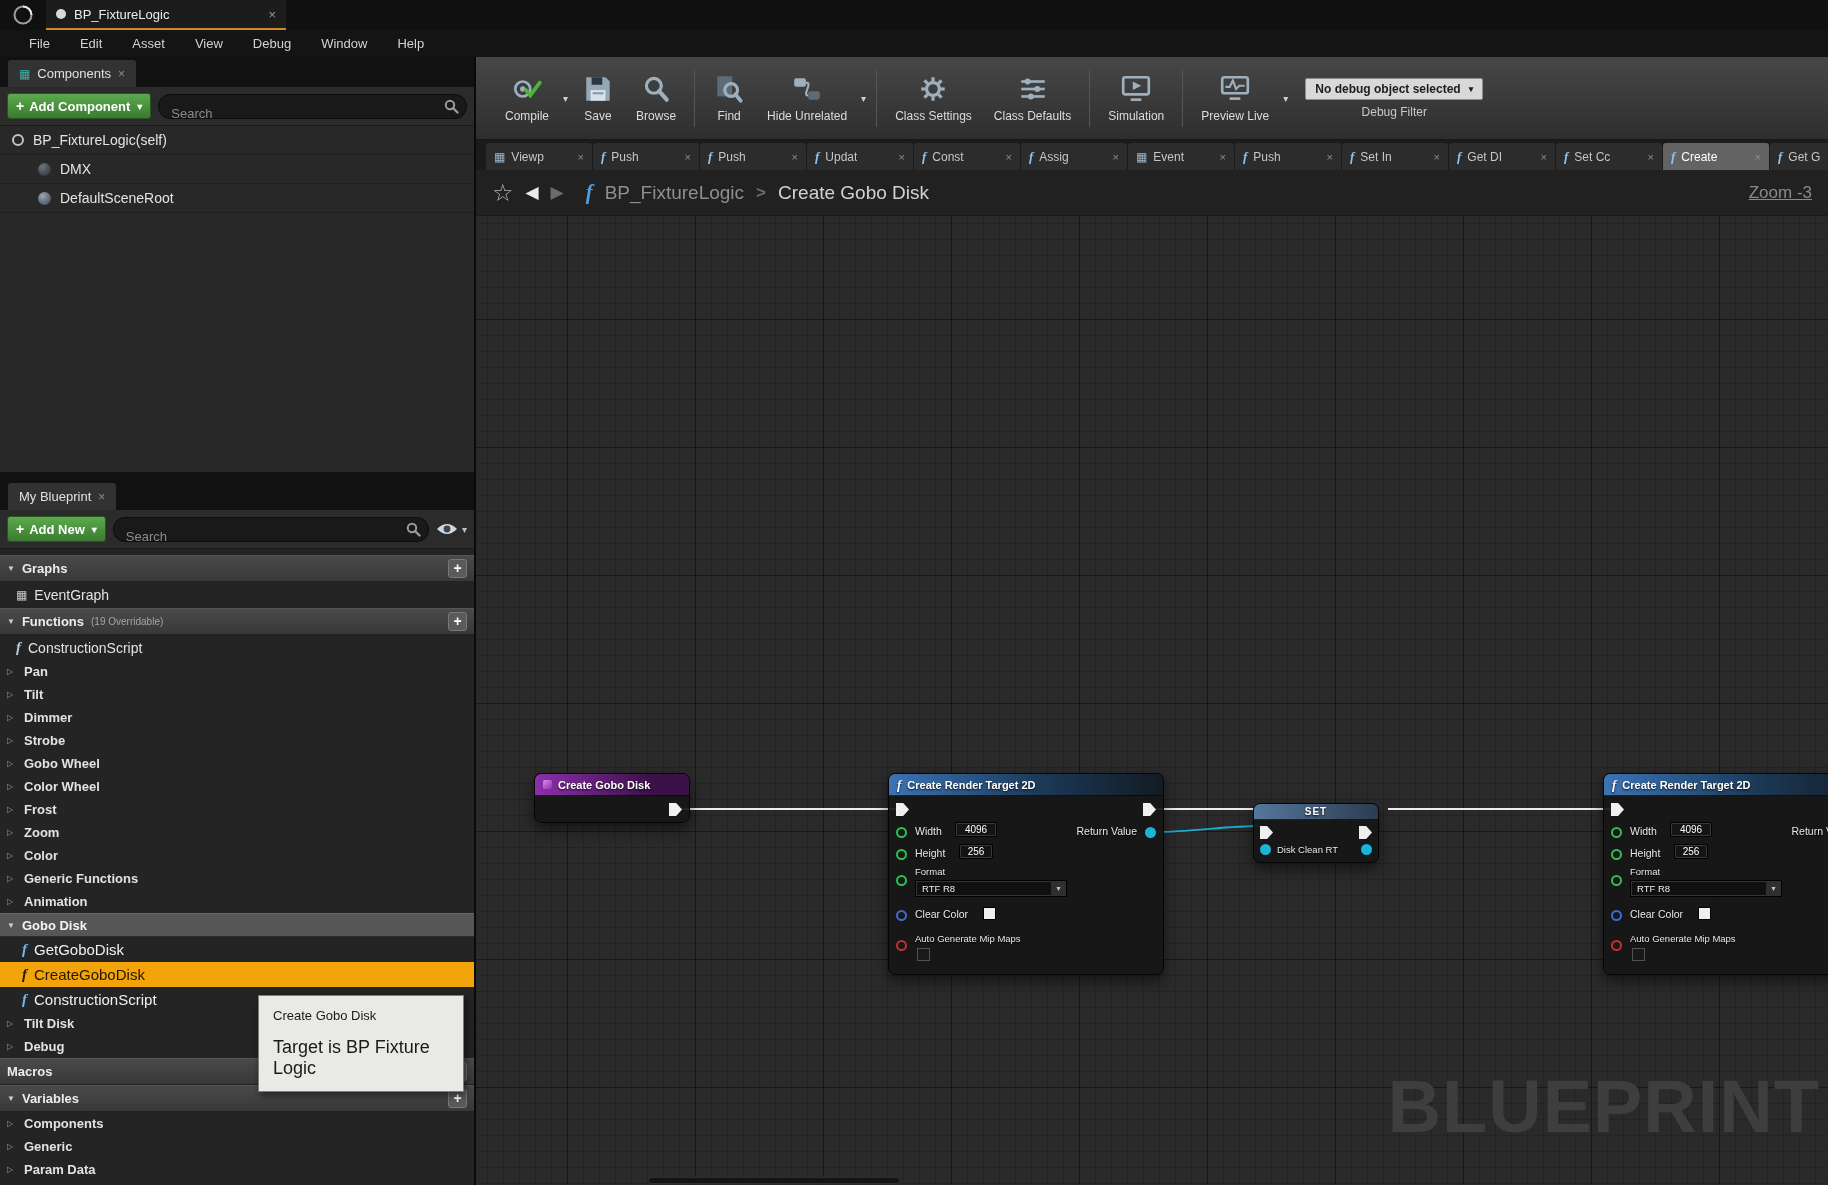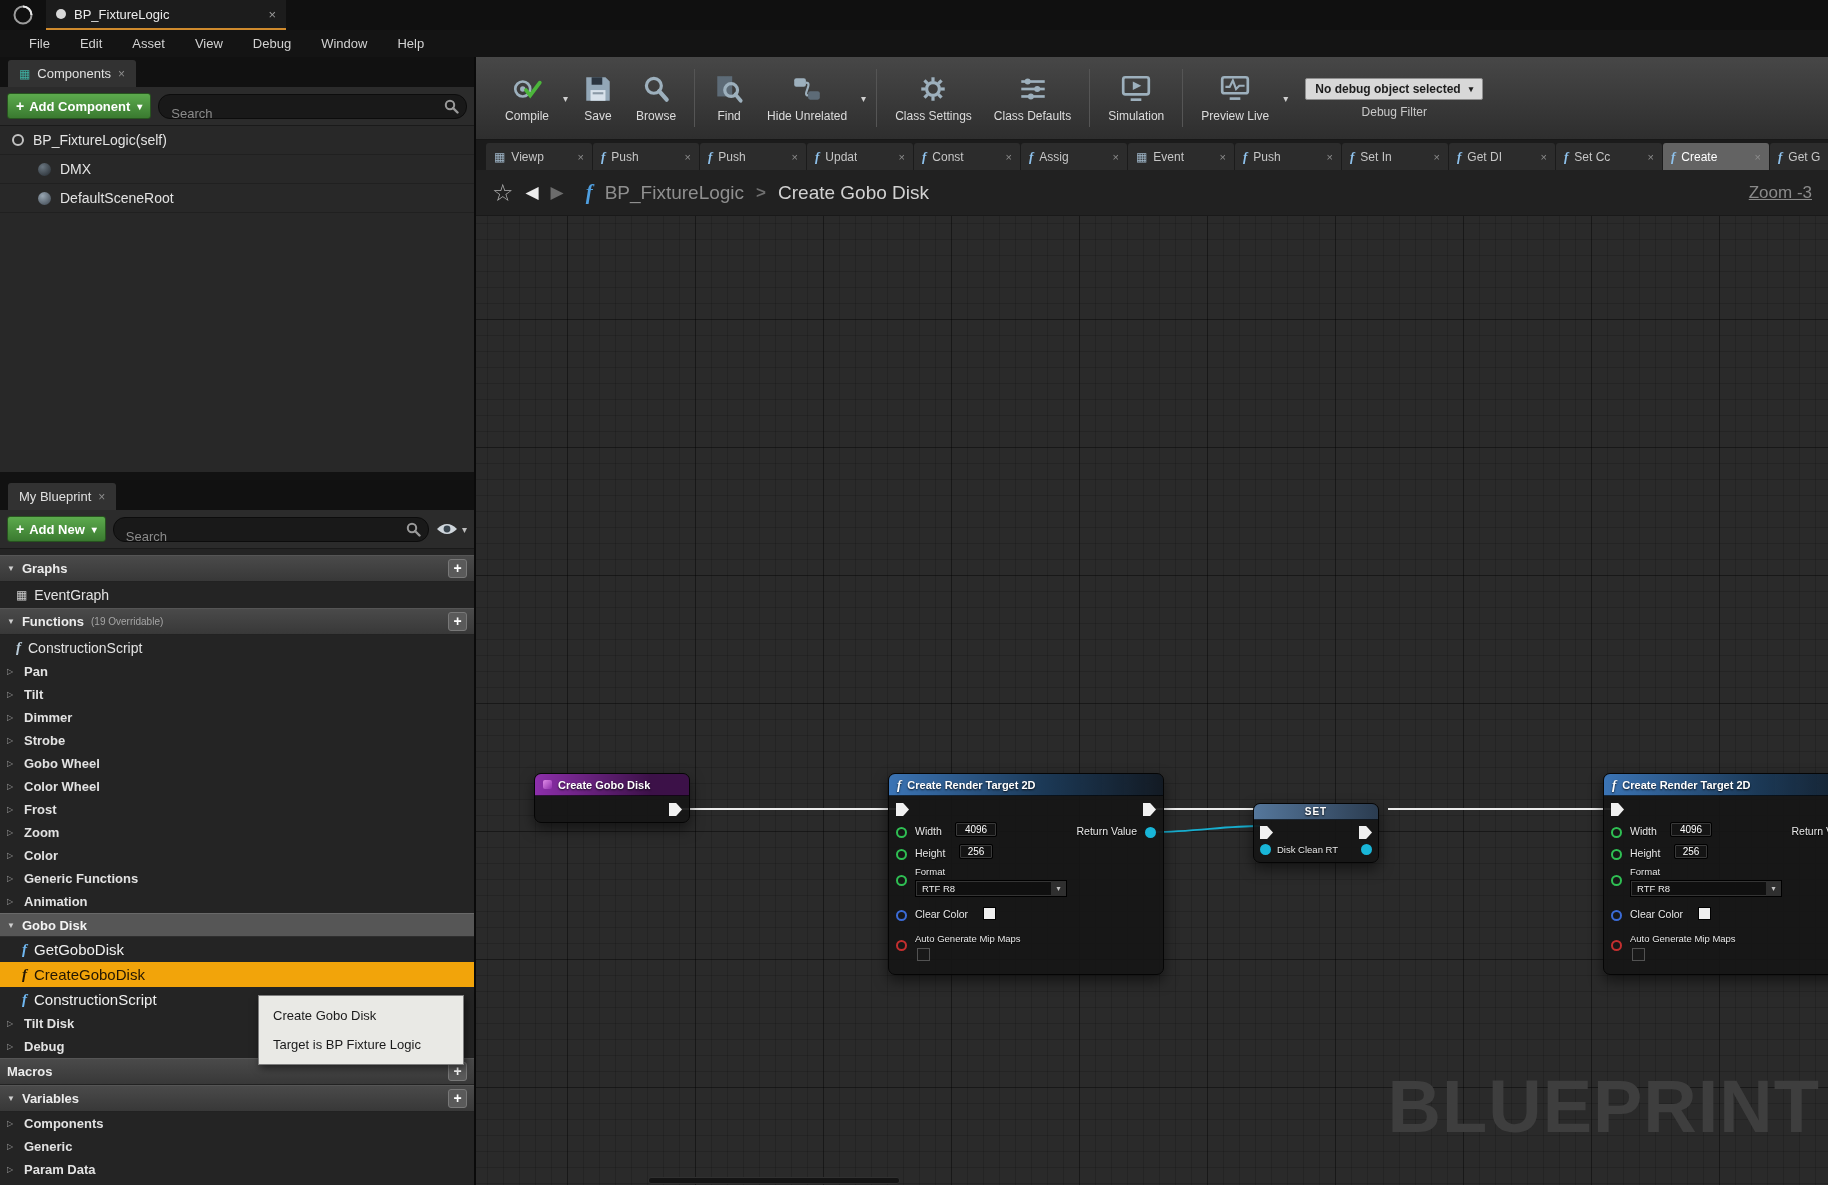--- a/index.html
+++ b/index.html
@@ -139,21 +139,21 @@
   .plabel.small { font-size:9.5px; }
   .pinput { position:absolute; background:#141414; border:1px solid #000; box-shadow:inset 0 0 0 1px #3a3a3a; border-radius:2px; color:#fff; font-size:10px; padding:1px 6px; text-align:center; }
   .ndrop { position:absolute; width:152px; height:17px; background:#101010; border:1px solid #000; box-shadow:inset 0 0 0 1px #343434; display:flex; align-items:center; font-size:9.5px; color:#ececec; padding-left:6px; }
   .ndrop .dcaret { margin-left:auto; width:15px; height:100%; background:#2f2f2f; display:flex; align-items:center; justify-content:center; font-size:8px; color:#c2c2c2; }
   .swatch { position:absolute; width:13px; height:13px; background:#efefef; border:1px solid #000; }
   .ncheck { position:absolute; width:13px; height:13px; background:#191919; border:1px solid #525252; }
 
   
   .tooltip { position:absolute; left:258px; top:995px; width:206px; background:#e9e9e5; border:1px solid #7d7d7d; box-shadow:2px 3px 8px rgba(0,0,0,0.55); padding:12px 14px; z-index:60; }
   .tooltip .tt1 { font-size:13px; color:#1a1a1a; }
-  .tooltip .tt2 { font-size:13px; color:#1a1a1a; margin-top:14px; }
+  .tooltip .tt2 { font-size:18px; color:#1a1a1a; margin-top:14px; }
 </style>
 </head>
 <body>
 
 <div class="titlebar">
   <div class="logo">
     <svg width="22" height="22">
       <circle cx="11" cy="11" r="8.5" fill="none" stroke="#9d9d9d" stroke-width="2"></circle>
       <path d="M11 2.5 A 8.5 8.5 0 0 1 19.5 11" stroke="#e8e8e8" stroke-width="2" fill="none"></path>
     </svg>

